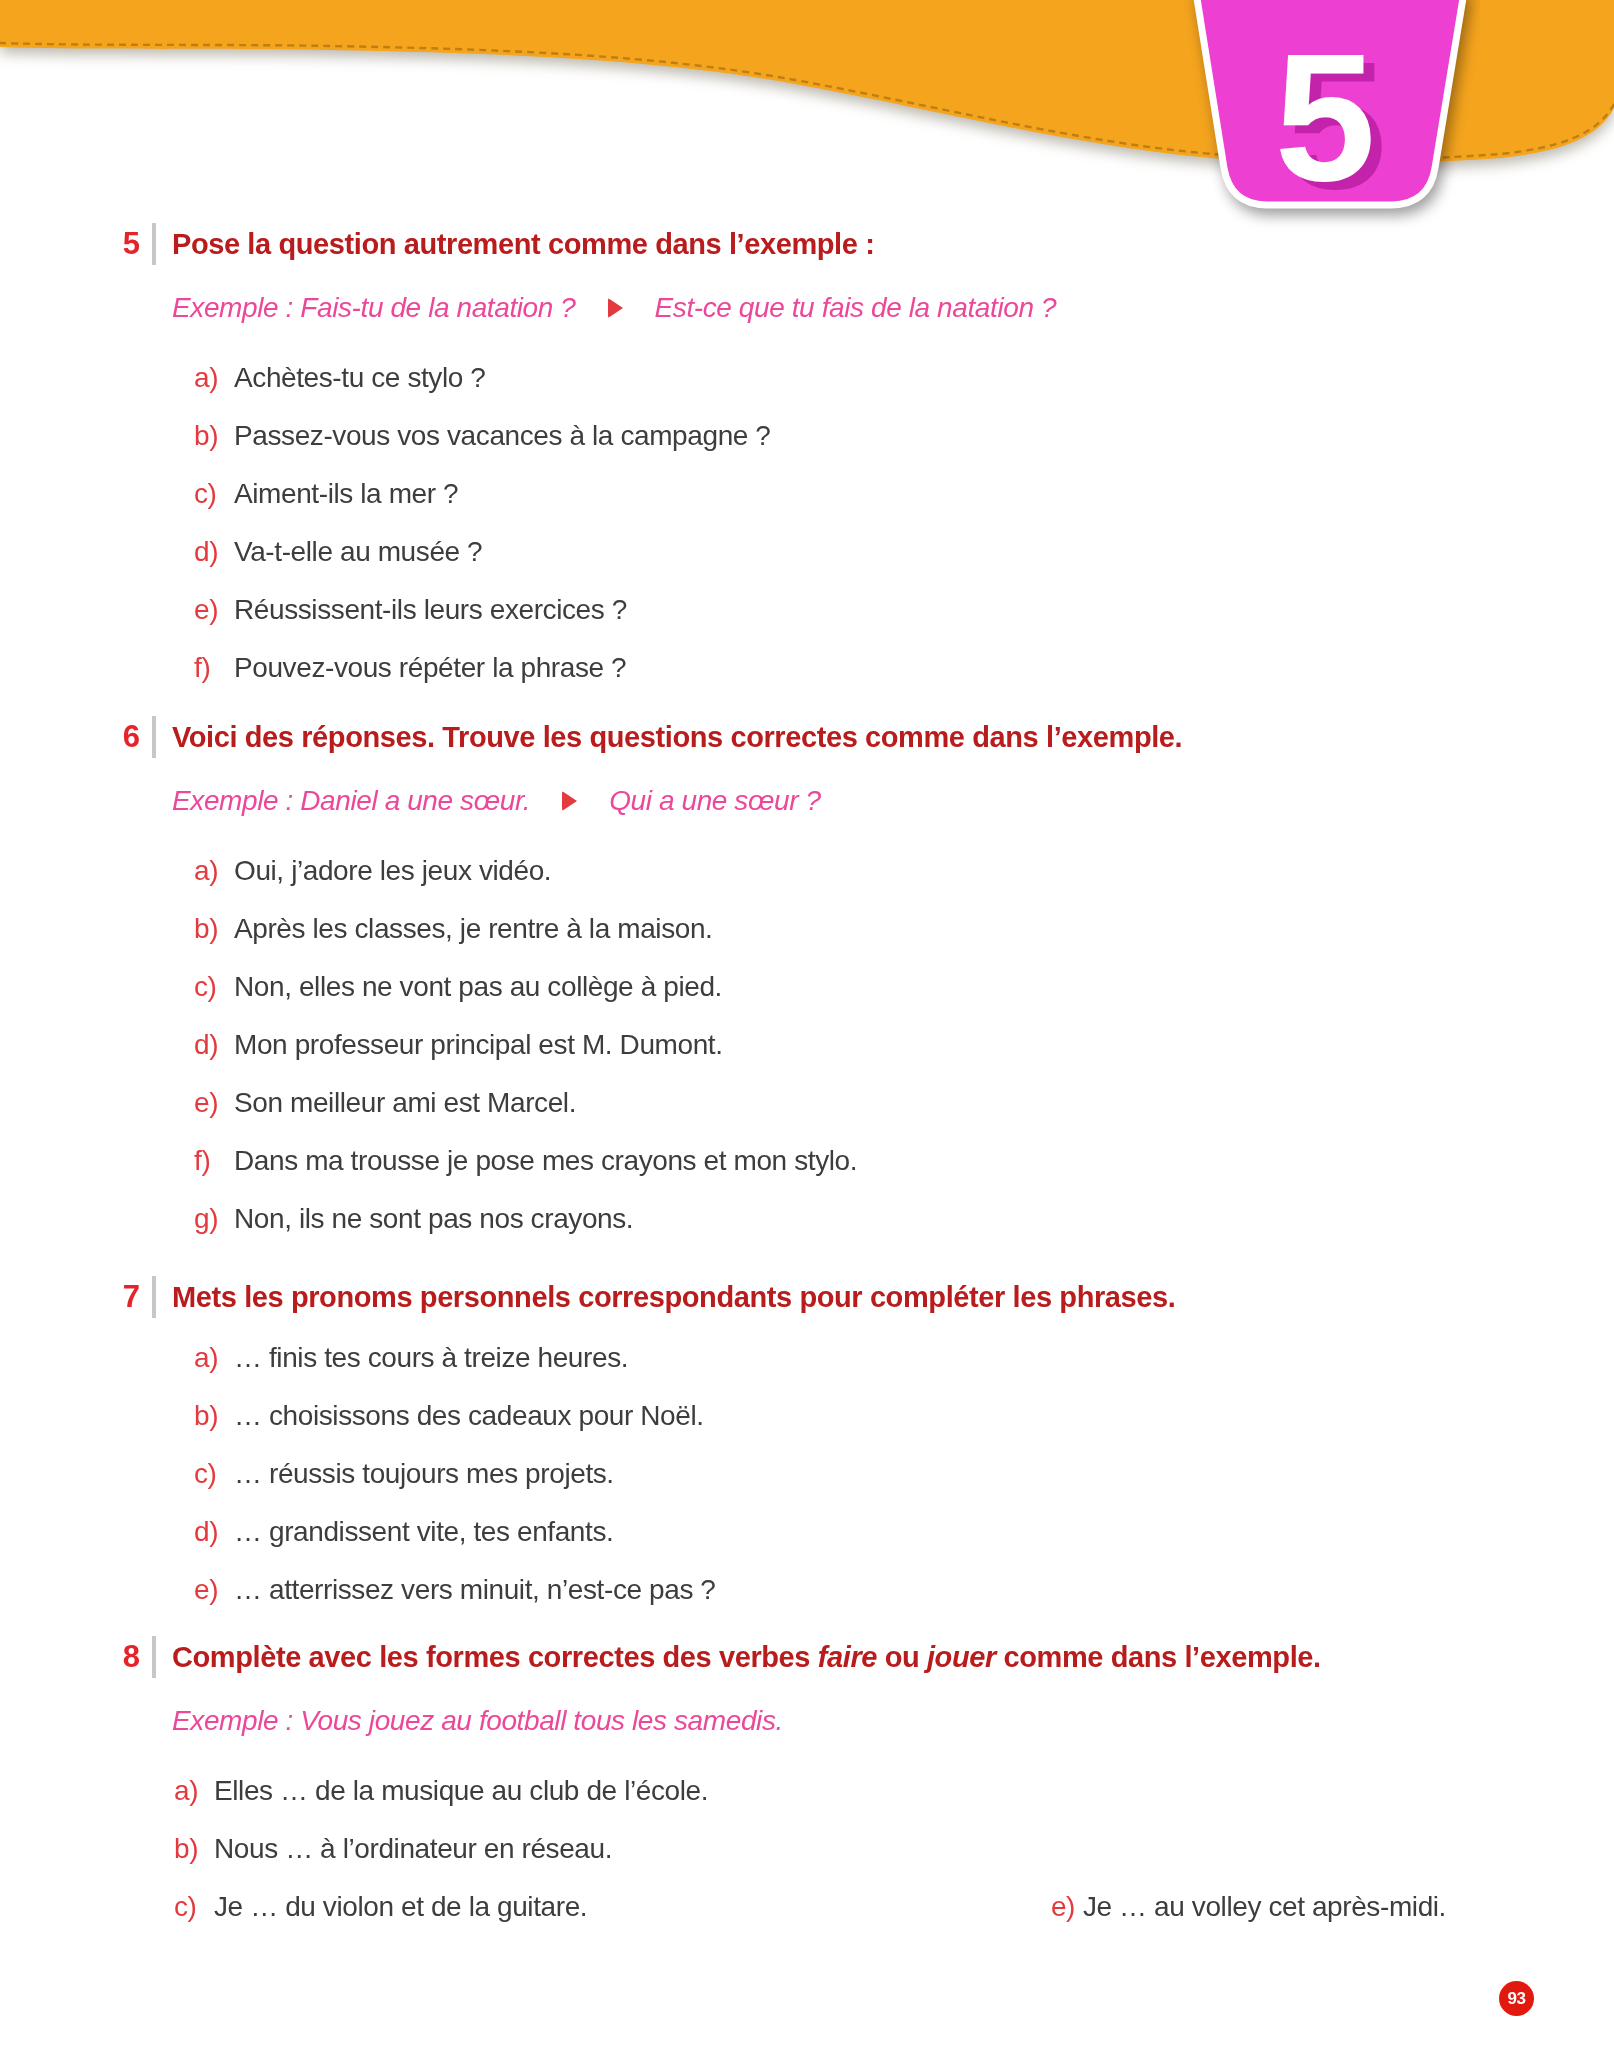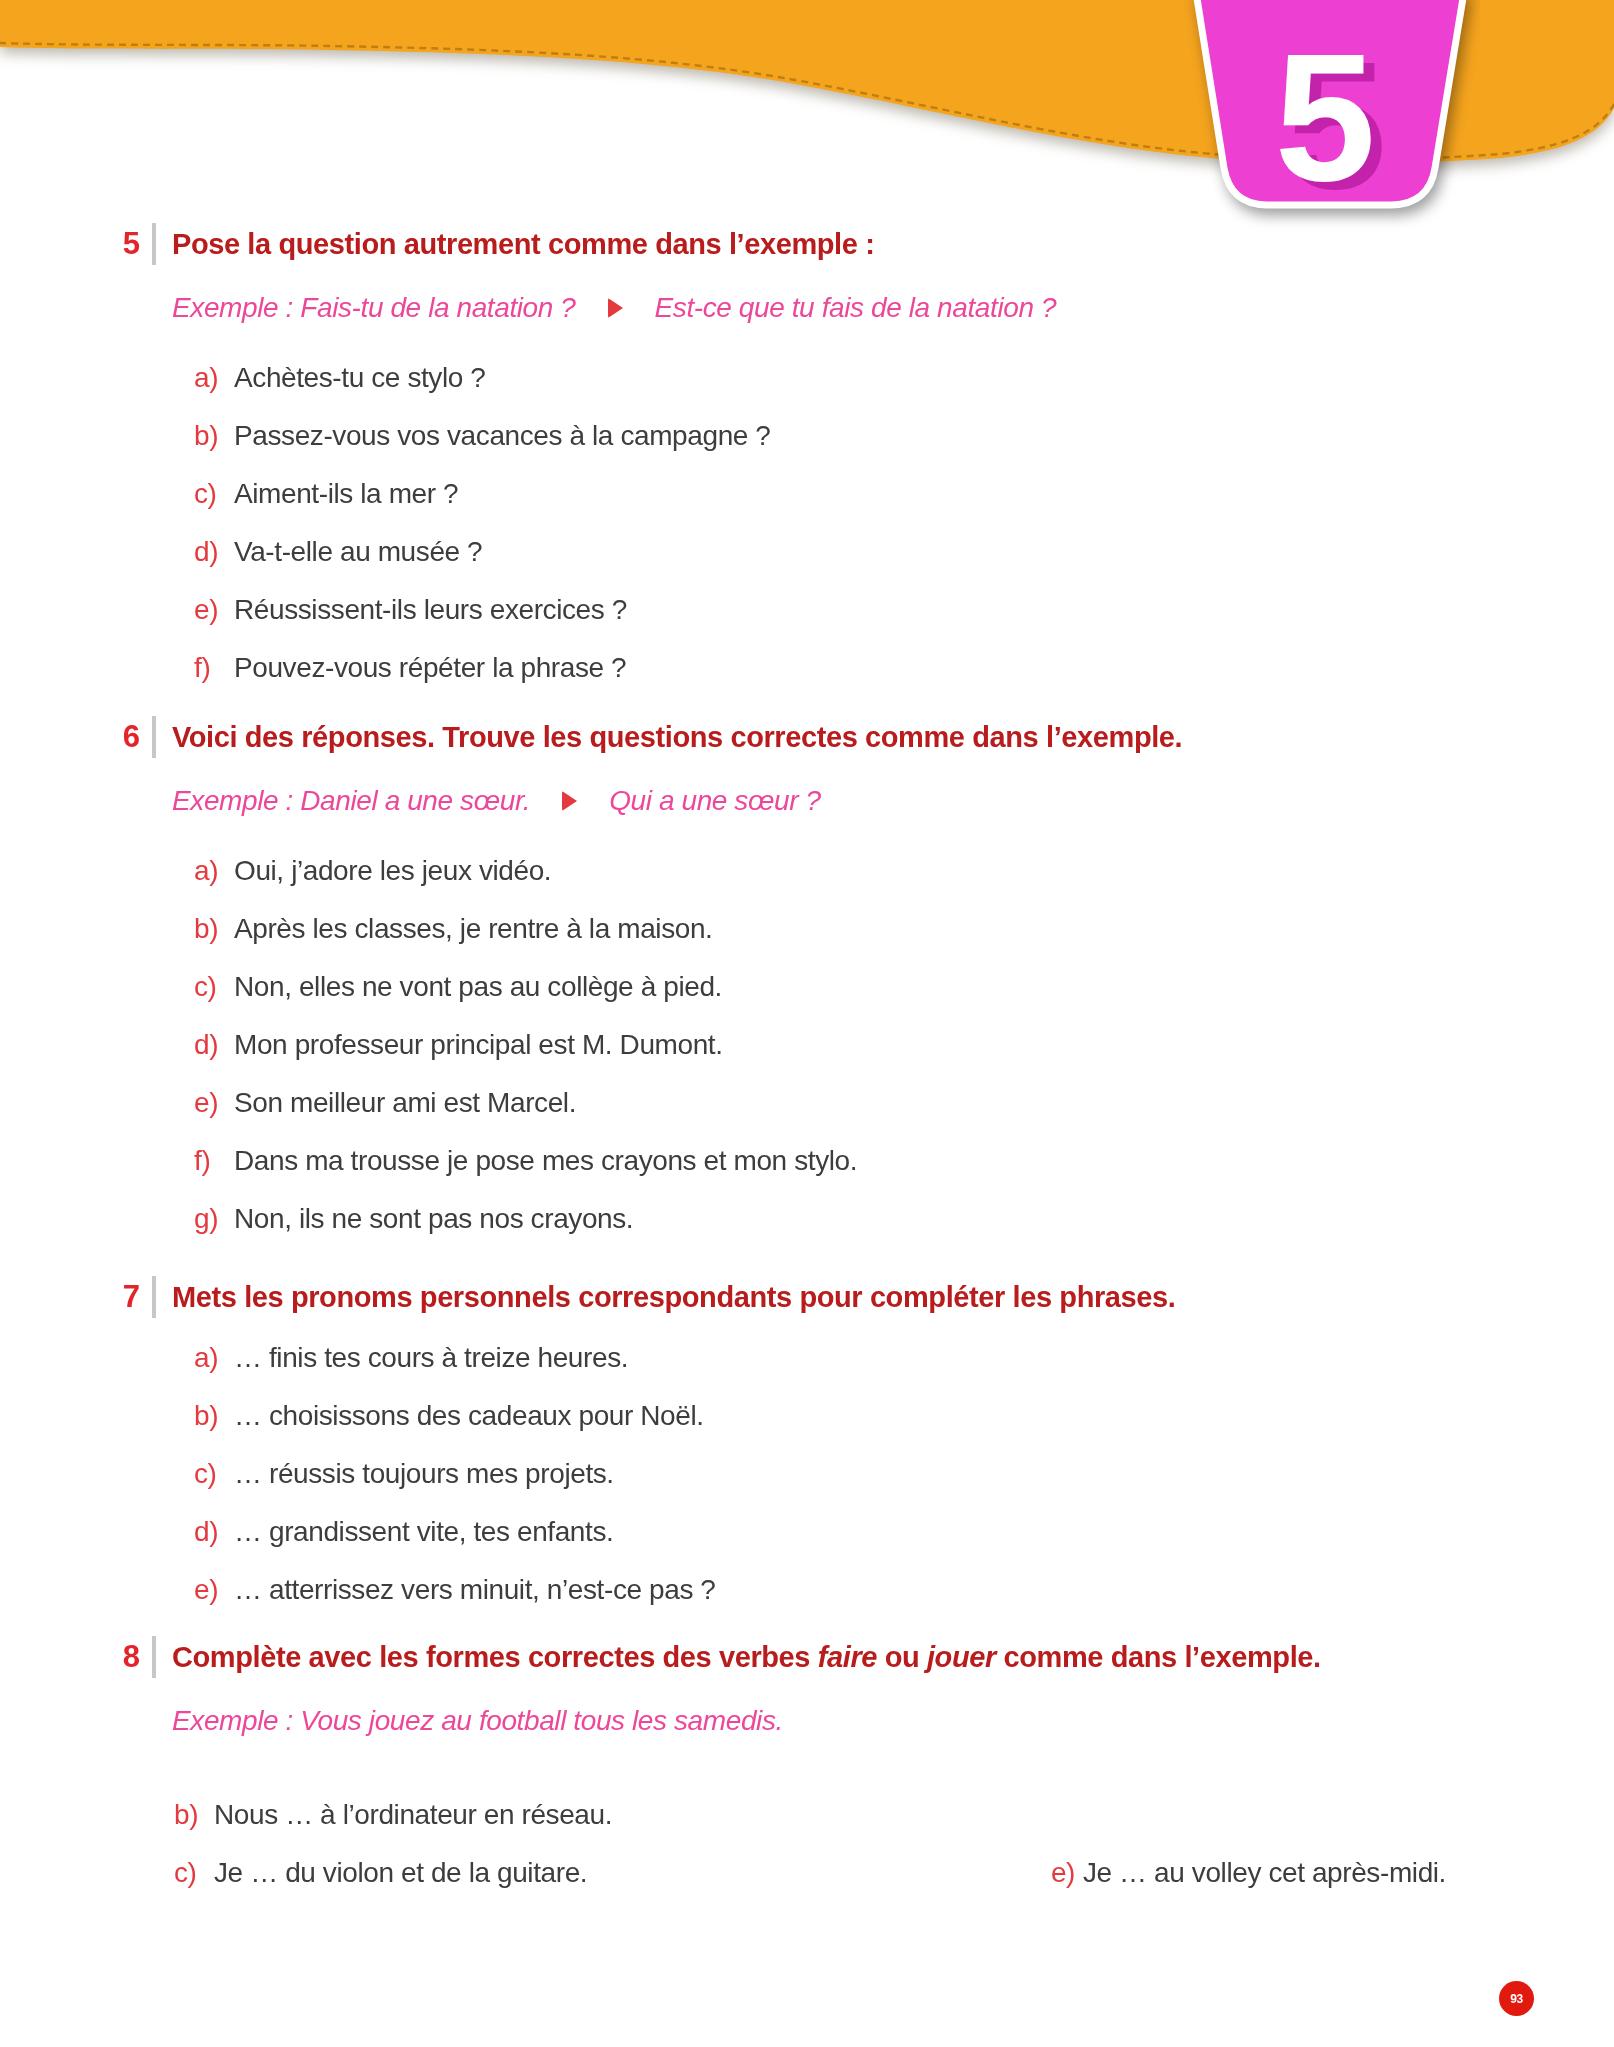--- a/index.html
+++ b/index.html
@@ -32,21 +32,21 @@
   .no-example .ex-items{margin-top:22px;}
   .ex-item{line-height:34px;margin-bottom:24px;font-size:28px;letter-spacing:-0.4px;color:#3d3d3d;white-space:nowrap;}
   .ex-items-grid{display:grid;grid-template-columns:749px auto;row-gap:24px;margin:33px 0 0 78px;}
   .ex-items-grid .ex-item{margin-bottom:0;}
   .lbl{display:inline-block;width:40px;color:var(--label-red);}
   .c1r1{grid-column:1;grid-row:1;} .c1r2{grid-column:1;grid-row:2;} .c1r3{grid-column:1;grid-row:3;}
   .c2r2{grid-column:2;grid-row:2;} .c2r3{grid-column:2;grid-row:3;text-align:center;}
   
   .page-num{
     position:absolute;left:1499px;top:1981px;width:35px;height:35px;border-radius:50%;
-    background:var(--page-badge-red);color:#ffffff;font-weight:bold;font-size:12px;
+    background:var(--page-badge-red);color:#ffffff;font-weight:bold;font-size:17px;
     display:flex;align-items:center;justify-content:center;letter-spacing:-0.5px;text-align:right;
   }
 </style>
 </head>
 <body>
 
 <div class="page">
 
   <svg class="banner" width="1614" height="235" viewBox="0 0 1614 235" aria-hidden="true">
     <g class="banner-shadow">
@@ -132,20 +132,21 @@
   <section class="exercise" style="top:1635px">
     <div class="ex-header">
       <span class="ex-num">8</span>
       <span class="ex-bar"></span>
       <h2 class="ex-title"><span>Complète avec les formes correctes des verbes </span><span class="it">faire</span><span> ou </span><span class="it">jouer</span><span> comme dans l’exemple.</span></h2>
     </div>
     <div class="ex-example">
       <span>Exemple : Vous jouez au football tous les samedis.</span>
     </div>
     <div class="ex-items-grid">
+      <div class="ex-item c1r1"><span class="lbl">a)</span><span>Elles … de la musique au club de l’école.</span></div>
       <div class="ex-item c1r2"><span class="lbl">b)</span><span>Nous … à l’ordinateur en réseau.</span></div>
       <div class="ex-item c1r3"><span class="lbl">c)</span><span>Je … du violon et de la guitare.</span></div>
       <div class="ex-item c2r3"><span class="lbl">e)</span><span>Je … au volley cet après-midi.</span></div>
     </div>
   </section>
 
   <div class="page-num">93</div>
 
 </div>
 

